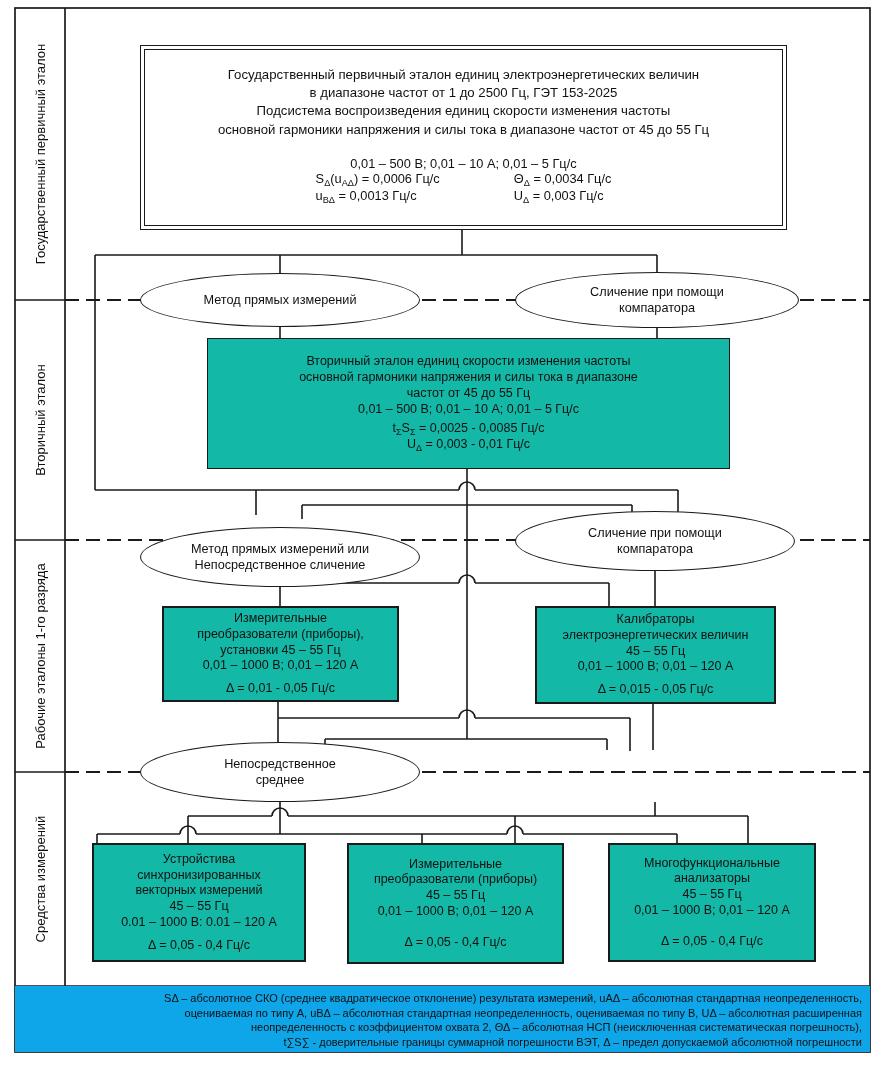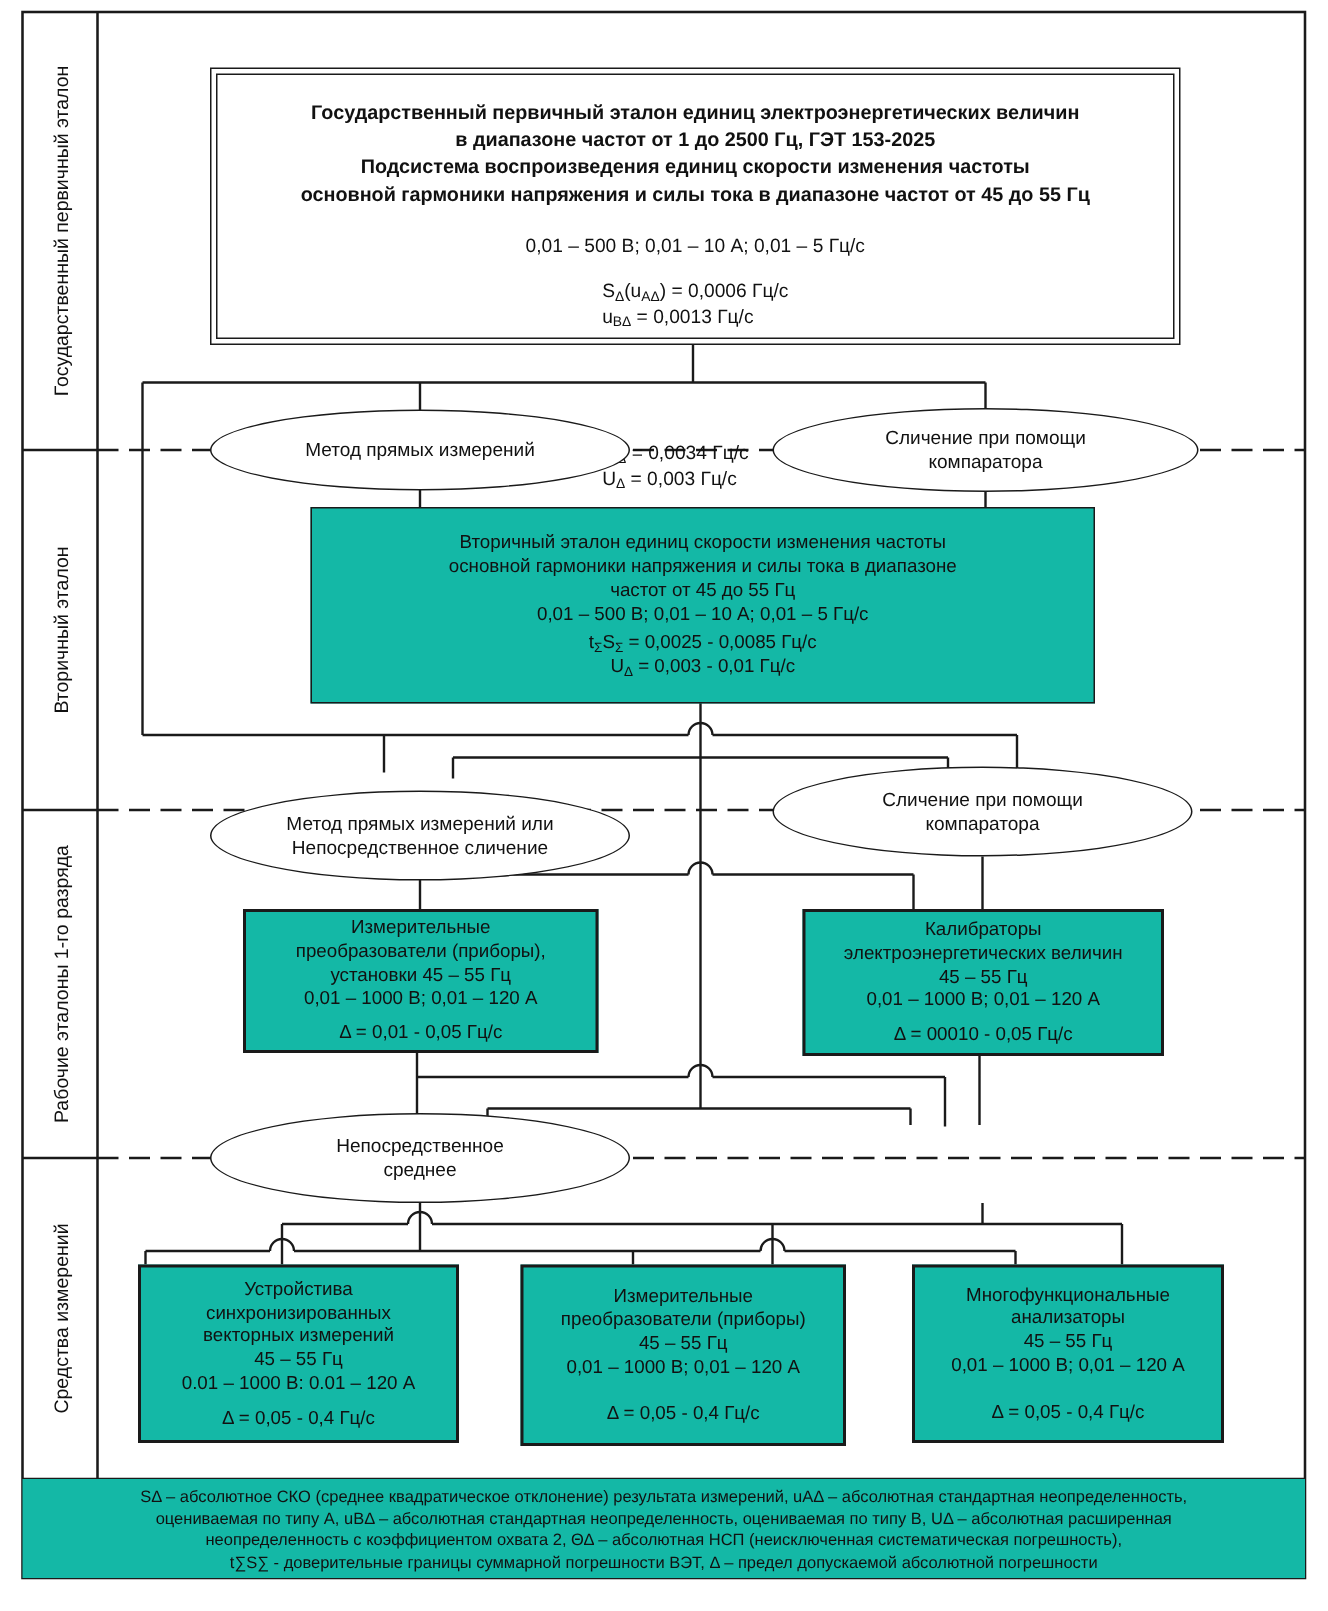--- a/index.html
+++ b/index.html
@@ -19,34 +19,34 @@
     display:flex;align-items:center;justify-content:center;text-align:center;
     font-size:12.7px;line-height:1.3;padding:0 14px;box-sizing:border-box;
   }
   .pre{white-space:pre-line;}
   .dbox{position:absolute;background:#fff;border:1.8px solid #1a1a1a;z-index:2;}
   .dbox-inner{position:absolute;inset:3px;border:1.8px solid #1a1a1a;}
   .dbox-content{
     position:absolute;inset:4px;display:flex;flex-direction:column;align-items:center;
     justify-content:flex-start;text-align:center;padding-top:16px;
   }
-  .pb-title{font-weight:bold;font-size:13.2px;line-height:1.38;}
+  .pb-title{font-weight:normal;font-size:13.2px;line-height:1.38;}
   .pb-range{font-size:12.8px;margin-top:17px;}
-  .pb-cols{display:flex;flex-direction:column;gap:74px;margin-top:15px;font-size:12.8px;line-height:1.32;}
+  .pb-cols{display:flex;flex-direction:row;gap:74px;font-size:12.8px;line-height:1.32;}
   .pb-col{text-align:left;}
   sub{font-size:0.72em;vertical-align:-0.28em;line-height:0;}
   .delta{margin-top:7px;}
   .delta-big{margin-top:15px;}
   .vlabel{
     position:absolute;z-index:2;transform:rotate(-90deg);font-size:13px;
     display:flex;align-items:center;justify-content:center;text-align:center;height:50px;
   }
   .footer-note{
     position:absolute;left:15px;top:986px;width:855px;height:66px;box-sizing:border-box;
-    z-index:2;font-size:11px;line-height:1.33;text-align:center;padding:5px 8px;background:#14b8a6;
+    z-index:2;font-size:11px;line-height:1.33;text-align:right;padding:5px 8px;background:#0ea5e9;
   }
 </style>
 </head>
 <body>
 
 <div id="canvas">
 
   <svg id="wires" width="885" height="1074" viewBox="0 0 885 1074">
     <g stroke="#1a1a1a" stroke-width="1.7" fill="none">
 
@@ -130,21 +130,21 @@
 преобразователи (приборы),
 установки 45 – 55 Гц
 0,01 – 1000 В; 0,01 – 120 А</div>
     <div class="delta">Δ = 0,01 - 0,05 Гц/с</div>
   </div>
   <div class="box" style="left:535px;top:606px;width:237px;height:94px;">
     <div class="pre">Калибраторы
 электроэнергетических величин
 45 – 55 Гц
 0,01 – 1000 В; 0,01 – 120 А</div>
-    <div class="delta">Δ = 00010 - 0,05 Гц/с</div>
+    <div class="delta">Δ = 0,015 - 0,05 Гц/с</div>
   </div>
 
   <div class="ellipse pre" style="left:140px;top:742px;width:280px;height:60px;">Непосредственное
 среднее</div>
 
   <div class="box" style="left:92px;top:843px;width:210px;height:115px;">
     <div class="pre">Устройстива
 синхронизированных
 векторных измерений
 45 – 55 Гц

